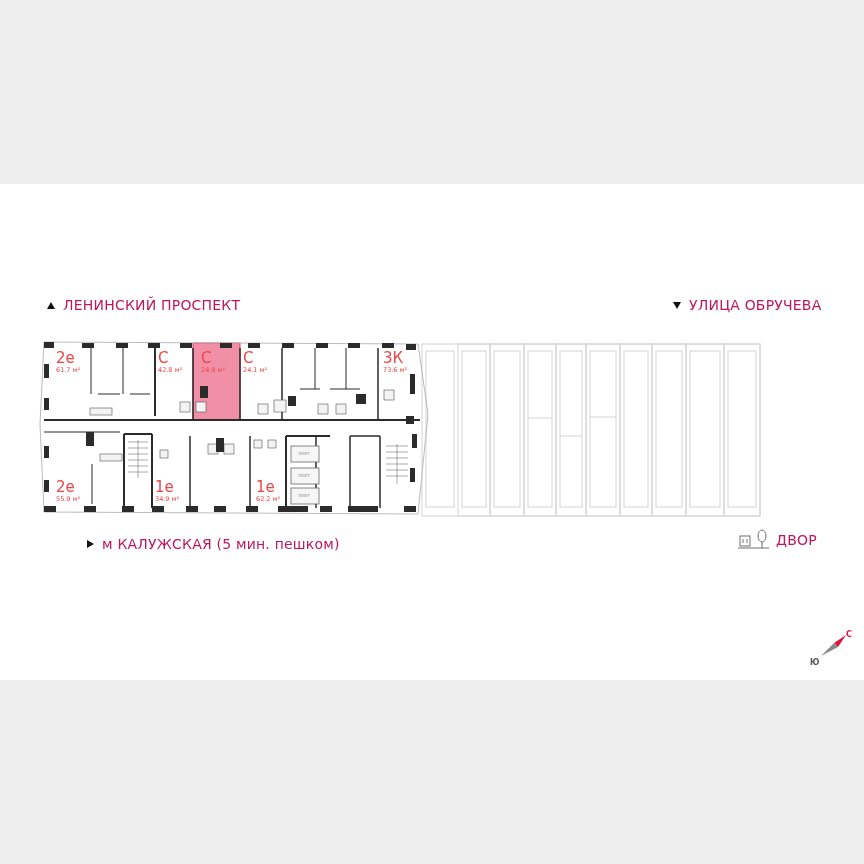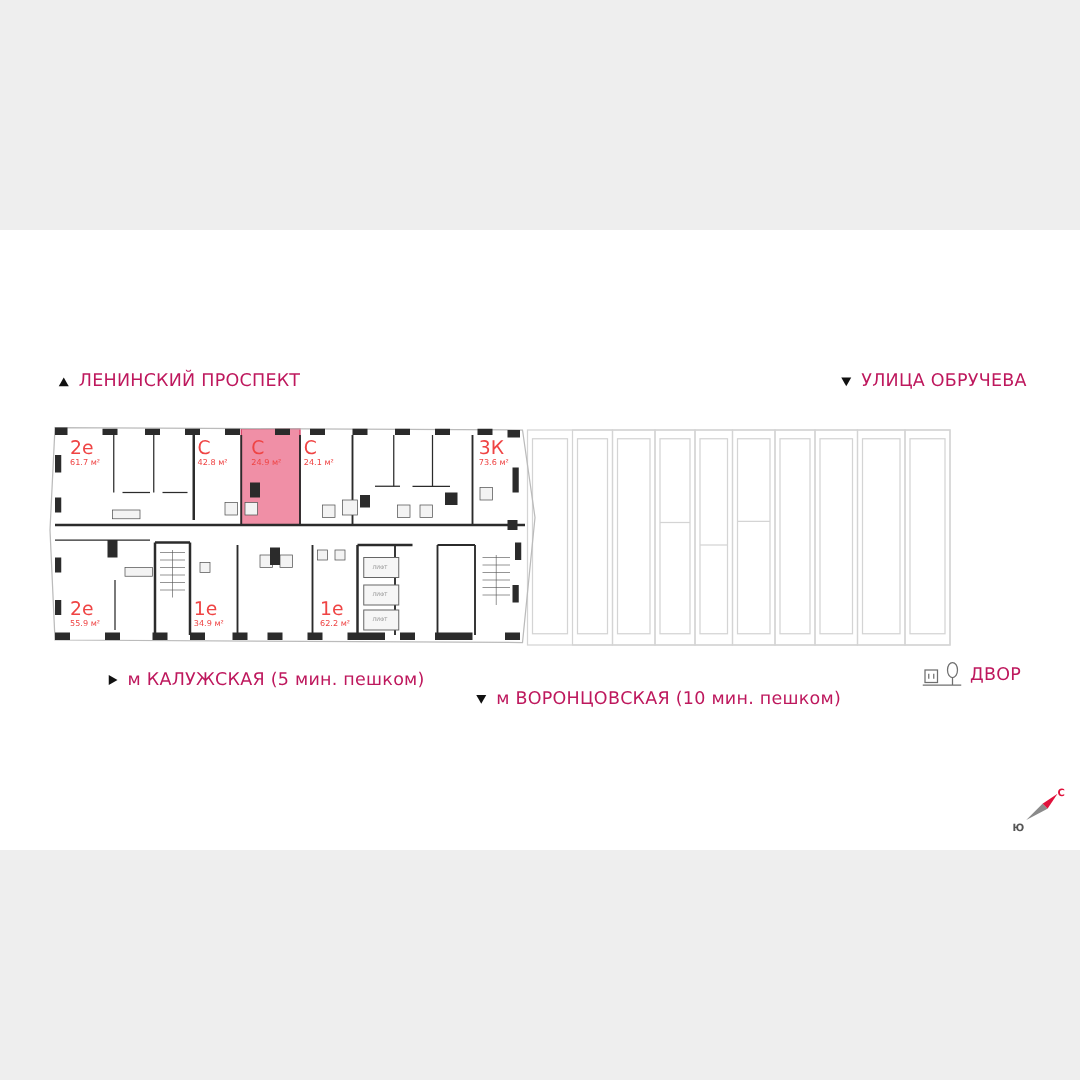--- a/index.html
+++ b/index.html
@@ -29,24 +29,20 @@
     <span class="tri up"></span>
     <span>ЛЕНИНСКИЙ ПРОСПЕКТ</span>
   </div>
   <div class="street" style="left:673px; top:113px;">
     <span class="tri down"></span>
     <span>УЛИЦА ОБРУЧЕВА</span>
   </div>
   <div class="street" style="left:47px; top:352px;margin-left:40px;">
     <span class="tri right"></span>
     <span>м КАЛУЖСКАЯ (5 мин. пешком)</span>
-  </div>
-  <div class="street" style="left:381px; top:367px;">
-    <span class="tri down"></span>
-    <span>м ВОРОНЦОВСКАЯ  (10 мин. пешком)</span>
   </div>
   <div class="street" style="left:738px; top:345px;">
     <svg width="32" height="22" viewBox="0 0 32 22" style="margin-right:6px">
       <rect x="2" y="7" width="10" height="10" fill="none" stroke="#6f6f6f" stroke-width="1"></rect>
       <line x1="5" y1="10" x2="5" y2="14" stroke="#6f6f6f" stroke-width="1"></line>
       <line x1="9" y1="10" x2="9" y2="14" stroke="#6f6f6f" stroke-width="1"></line>
       <ellipse cx="24" cy="7" rx="4" ry="6" fill="none" stroke="#6f6f6f" stroke-width="1"></ellipse>
       <line x1="24" y1="13" x2="24" y2="19" stroke="#6f6f6f" stroke-width="1"></line>
       <line x1="0" y1="19" x2="31" y2="19" stroke="#6f6f6f" stroke-width="1"></line>
     </svg>

